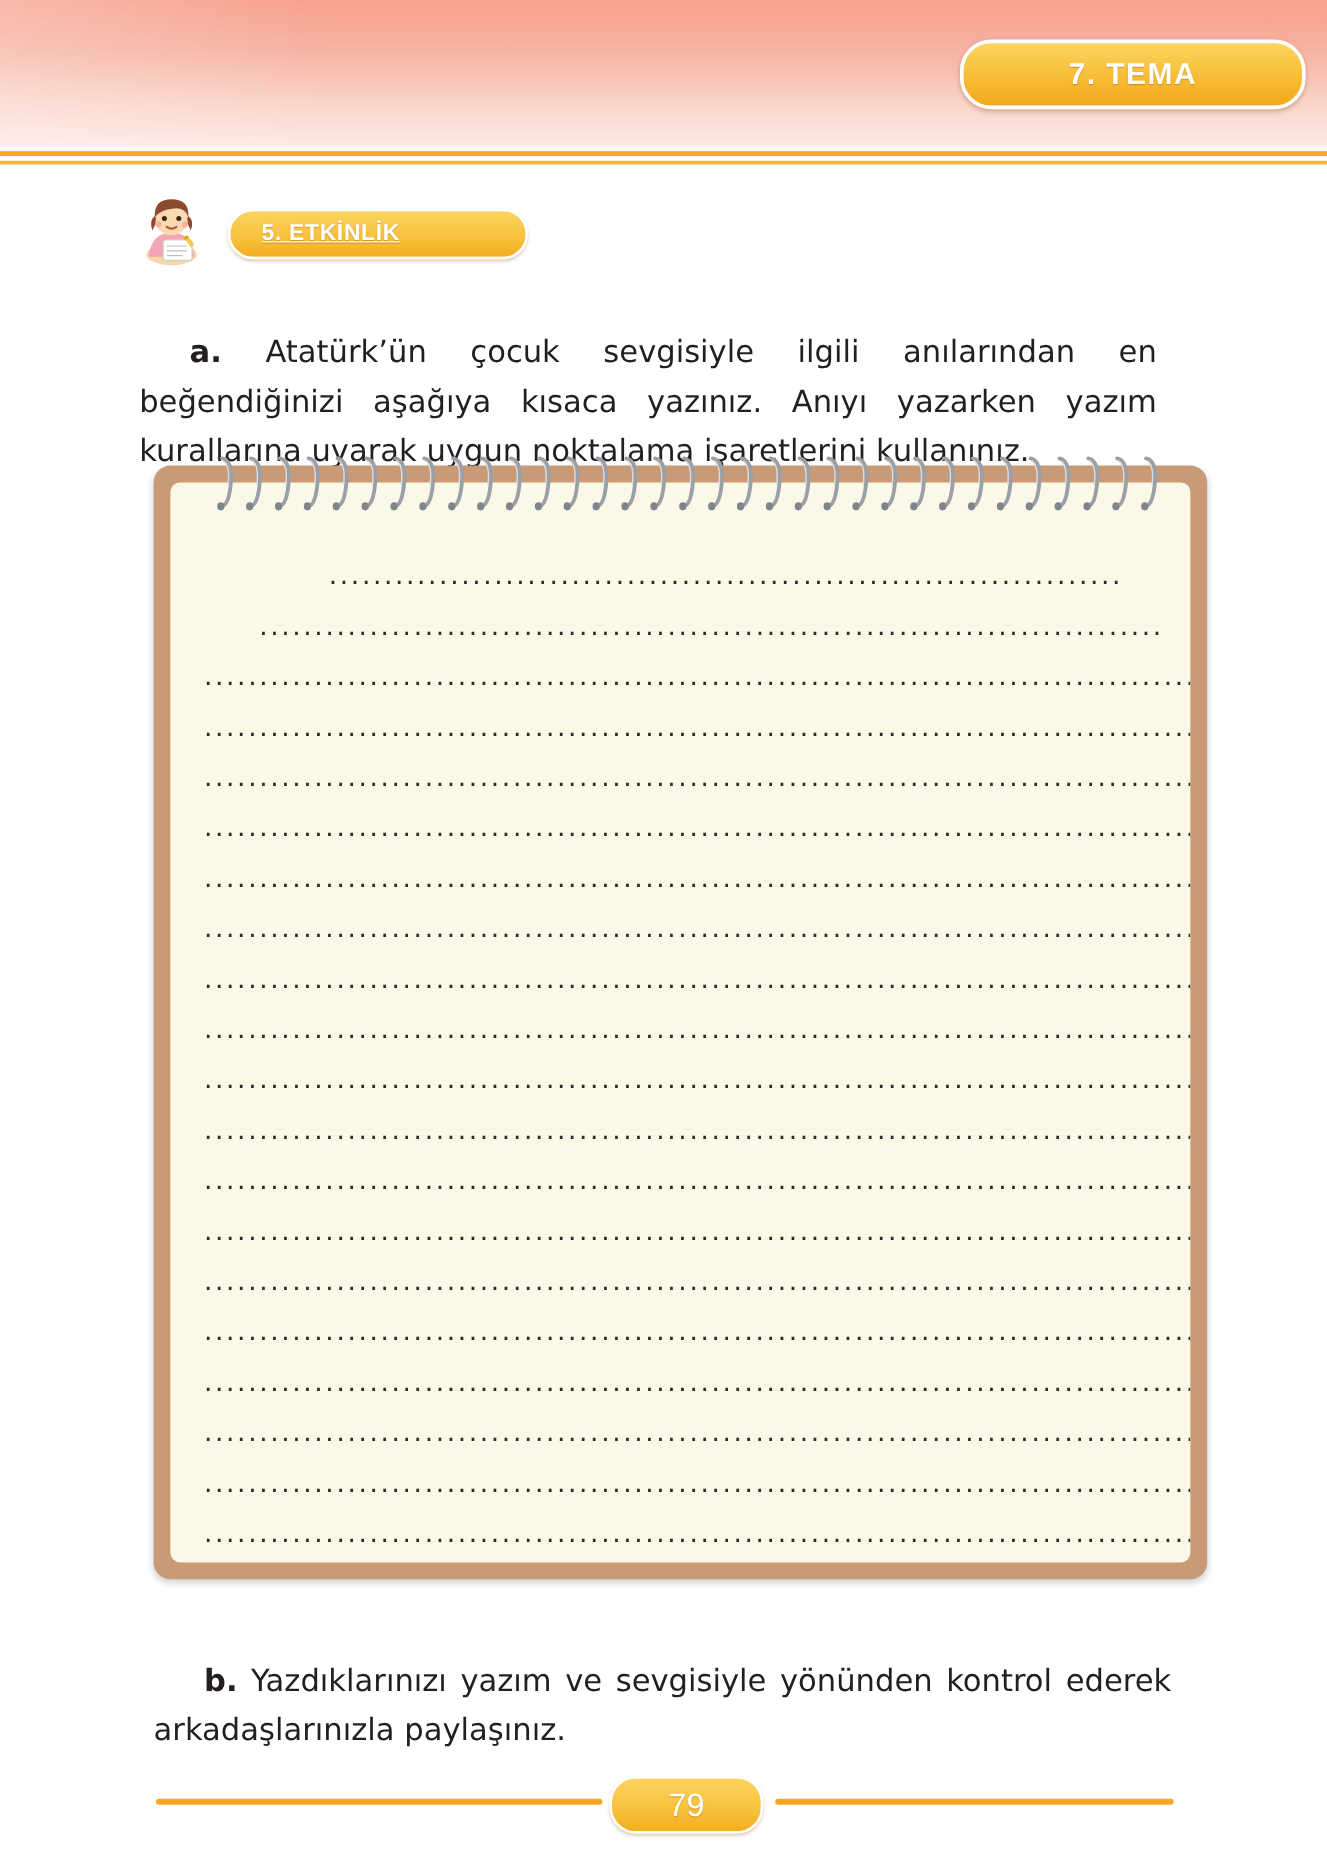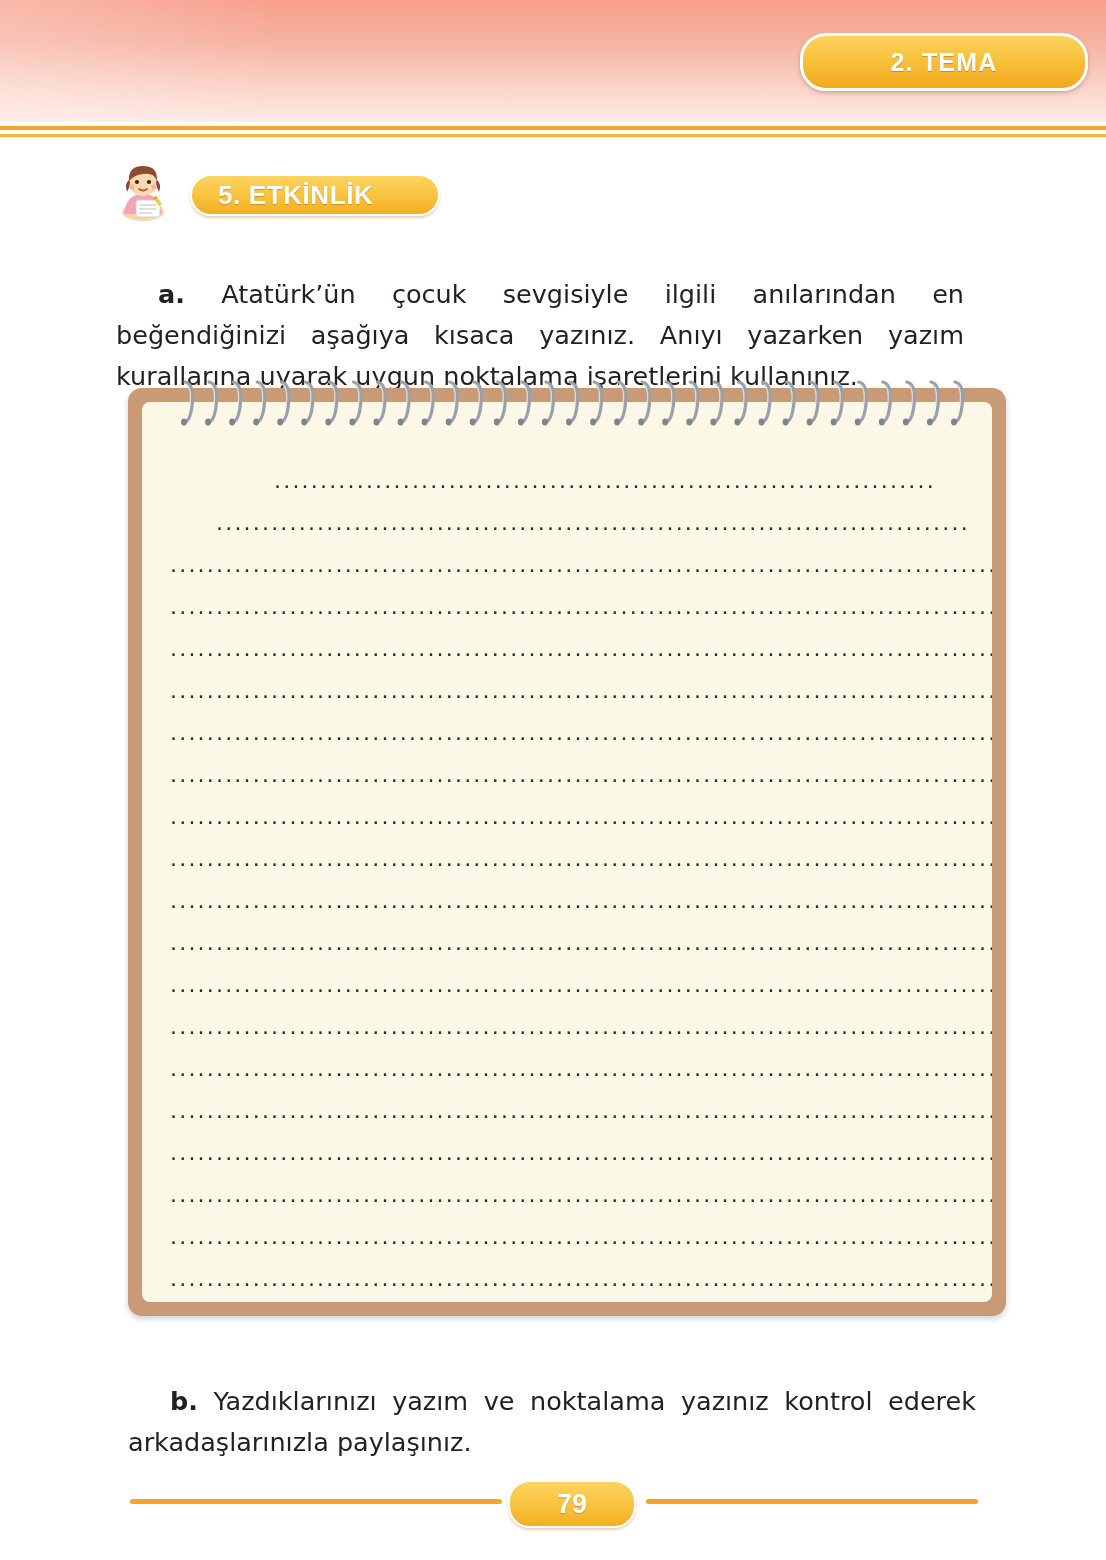--- a/index.html
+++ b/index.html
@@ -82,24 +82,25 @@
     border: 2px solid #ffffff;
     border-radius: 21px;
     box-shadow: 0 2px 3px rgba(150,95,20,0.3);
     display: flex;
     align-items: center;
     padding-left: 26px;
     box-sizing: border-box;
   }
   .activity-badge-label {
     color: #ffffff;
-    font-size: 26px;
+    font-size: 19px;
     font-weight: bold;
     letter-spacing: 0.6px;
     text-shadow: 0 1px 1px rgba(170,100,20,0.5);
+    text-decoration: underline;
   }
 
   
   .para {
     position: absolute;
     font-size: 25.5px;
     color: #231f20;
     line-height: 41px;
     text-align: justify;
     font-family: "DejaVu Sans", sans-serif;
@@ -183,31 +184,31 @@
     border: 2px solid #ffffff;
     border-radius: 22px;
     box-shadow: 0 2px 3px rgba(150,95,20,0.3);
     display: flex;
     align-items: center;
     justify-content: center;
   }
   .page-number {
     color: #ffffff;
     font-size: 27px;
-    font-weight: bold;
+    font-weight: normal;
     text-shadow: 0 1px 1px rgba(170,100,20,0.5);
   }
 </style>
 </head>
 <body>
 
 <div class="top-banner">
   <div class="top-banner-inner-shadow"></div>
   <div class="theme-pill">
-    <span class="theme-pill-label">2. TEMA</span>
+    <span class="theme-pill-label">7. TEMA</span>
   </div>
 </div>
 <div class="rule-top"></div>
 <div class="rule-top2"></div>
 
 <div class="activity-row">
   <svg class="activity-mascot" viewBox="0 0 62 62">
     <ellipse cx="31" cy="52" rx="21" ry="9" fill="#f6d8a8"></ellipse>
     <path d="M12 54 Q14 34 31 34 Q48 34 50 54 Z" fill="#f3a4b5"></path>
     <rect x="24" y="40" width="24" height="17" rx="2" fill="#ffffff" stroke="#cfcfcf" stroke-width="1"></rect>
@@ -423,20 +424,20 @@
       <ellipse cx="801.9375" cy="50" rx="3" ry="3.4" fill="#7e858b"></ellipse>
     </g>
     <g>
       <path d="M827 10 Q837 12 834 34 Q832 50 826 50" fill="none" stroke="#9aa0a6" stroke-width="3.2" stroke-linecap="round"></path>
       <path d="M828 12 Q834 16 832 32" fill="none" stroke="#d9dde1" stroke-width="1.2"></path>
       <ellipse cx="826" cy="50" rx="3" ry="3.4" fill="#7e858b"></ellipse>
     </g>
   </svg>
 
 <p class="para" id="para-b">
-  <span class="marker">b.</span><span> Yazdıklarınızı yazım ve noktalama yazınız kontrol ederek arkadaşlarınızla paylaşınız.</span>
+  <span class="marker">b.</span><span> Yazdıklarınızı yazım ve sevgisiyle yönünden kontrol ederek arkadaşlarınızla paylaşınız.</span>
 </p>
 
 <div class="footer-rule-left"></div>
 <div class="footer-rule-right"></div>
 <div class="page-pill">
   <span class="page-number">79</span>
 </div>
 
 </body></html>

